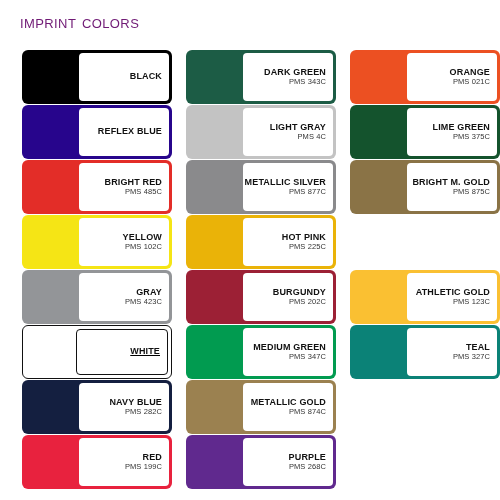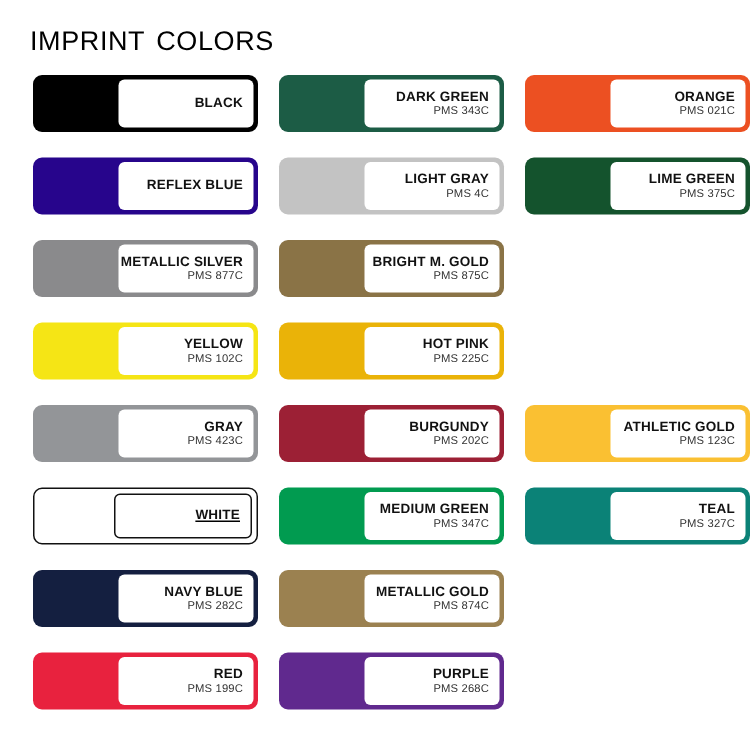--- a/index.html
+++ b/index.html
@@ -16,43 +16,43 @@
   #sheet {
     position: relative;
     width: 500px;
     height: 500px;
     box-sizing: border-box;
   }
   #page-title {
     position: absolute;
     left: 20px;
     top: 11px;
-    font-size: 25px;
+    font-size: 19px;
     font-weight: 400;
     letter-spacing: 0.4px;
-    color: #000000;
+    color: #701a75;
     font-variant: small-caps;
     text-transform: lowercase;
     font-family: "Liberation Sans", sans-serif;
   }
   #grid {
     position: absolute;
     left: 22px;
     top: 50px;
     width: 456px;
   }
   .swatch-row {
     display: flex;
     gap: 14px;
     margin-bottom: 17px;
     height: 38px;
   }
   .swatch {
     width: 150px;
-    height: 38px;
+    height: 54px;
     border-radius: 6px;
     box-sizing: border-box;
     display: flex;
     align-items: center;
     justify-content: flex-end;
     padding: 3px;
     position: relative;
     flex: 0 0 150px;
   }
   .swatch.outlined {
@@ -137,20 +137,26 @@
           </div>
         </div>
         <div class="swatch" style="background: #14532d;">
           <div class="label-box">
             <div class="color-name">LIME GREEN</div>
             <div class="pms-code">PMS 375C</div>
           </div>
         </div>
       </div>
       <div class="swatch-row">
+        <div class="swatch" style="background: rgb(227, 45, 40);">
+          <div class="label-box">
+            <div class="color-name">BRIGHT RED</div>
+            <div class="pms-code">PMS 485C</div>
+          </div>
+        </div>
         <div class="swatch" style="background: rgb(138, 138, 140);">
           <div class="label-box">
             <div class="color-name">METALLIC SILVER</div>
             <div class="pms-code">PMS 877C</div>
           </div>
         </div>
         <div class="swatch" style="background: rgb(138, 115, 70); padding-left: 27px;">
           <div class="label-box">
             <div class="color-name">BRIGHT M. GOLD</div>
             <div class="pms-code">PMS 875C</div>

